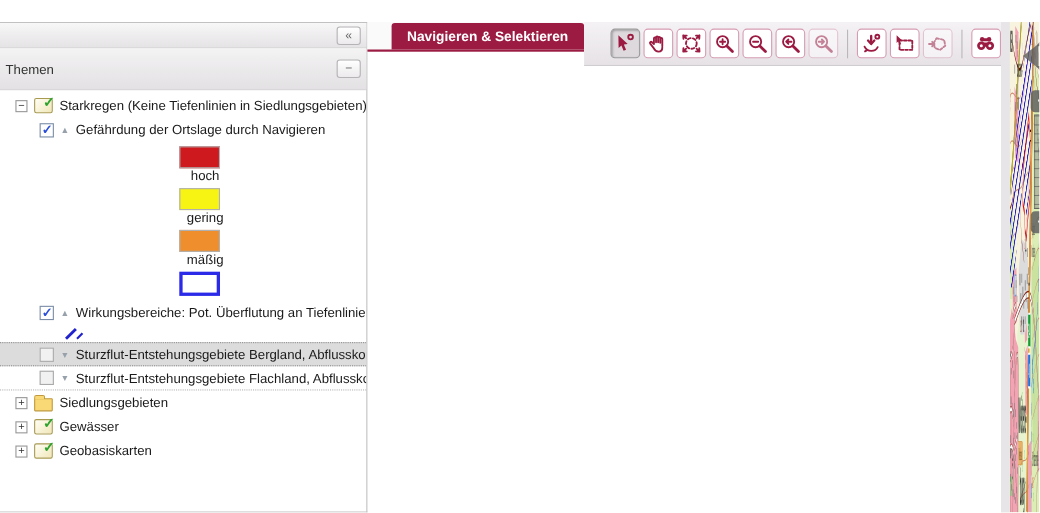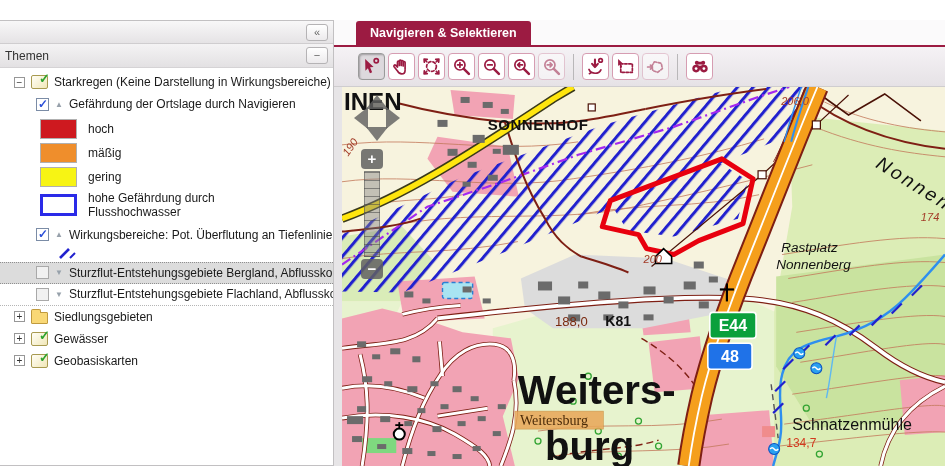--- a/index.html
+++ b/index.html
@@ -9,29 +9,29 @@
   .main { display:flex; height:446px; }
 
   
   .left { width:334px; flex:none; background:#FFF; border:1px solid #C2C0C2; border-left:none;
     display:flex; flex-direction:column; }
   .panel-top { height:23px; flex:none; background:linear-gradient(#F8F7F8,#E5E3E5);
     border-bottom:1px solid #CFCDCF; display:flex; justify-content:flex-end; align-items:center; padding:0 5px; }
   .btn-sm { width:22px; height:17px; background:linear-gradient(#FFFFFF,#ECEAEC);
     border:1px solid #B5B3B5; border-radius:3px; font-size:11px; line-height:14px; color:#666;
     text-align:center; cursor:pointer; }
-  .themen-bar { height:24px; flex:none; background:linear-gradient(#F4F3F4,#E3E1E3);
+  .themen-bar { height:38px; flex:none; background:linear-gradient(#F4F3F4,#E3E1E3);
     border-bottom:1px solid #D5D3D5; display:flex; align-items:center; padding:5px 5px;gap:24px; }
   .themen-bar .title { flex:1; font-size:12px; color:#333; }
   .tree { flex:1; overflow:hidden; padding-top:3px; font-size:12px; color:#1A1A1A; }
   .row { display:flex; align-items:center; height:22px; padding-left:14px; white-space:nowrap; overflow:hidden; }
   .row.l1 { padding-left:36px; }
   .row.sel { background:#DCDCDC; border-top:1px dotted #8F8F8F; border-bottom:1px dotted #8F8F8F; height:22px; }
   .row.dotb { border-bottom:1px dotted #B5B5B5; }
-  .legend-row { display:flex; align-items:center; padding-left:40px; margin:4px 0; }
+  .legend-row { display:flex; align-items:center; padding-left:40px; margin:4px 0;flex-direction:column; }
   .swatch { width:37px; height:20px; border:1px solid #B0B0B0; margin-right:11px; flex:none; }
   .sw-hoch { background:#CE191F; } .sw-maessig { background:#EF8E2C; } .sw-gering { background:#F7F414; }
   .sw-fluss { background:#FFF; border:3px solid #2A2AE8; height:22px; }
   .fluss-label { line-height:1.2; max-width:165px; white-space:normal; }
   .expander { width:11px; height:11px; flex:none; border:1px solid #979797; background:#FFF;
     font-size:10px; line-height:9px; text-align:center; color:#333; margin-right:6px; cursor:pointer; }
   .cb { width:13px; height:13px; flex:none; border:1px solid #7B8CA6; background:#FFF;
     margin-right:6px; position:relative; cursor:pointer; }
   .cb.checked::after { content:"✓"; position:absolute; left:1px; top:-2px; font-size:12px;
     font-weight:bold; color:#2B4FD8; }
@@ -41,21 +41,21 @@
     background:linear-gradient(135deg,#FFFEF6,#F1E7B8); margin-right:6px; position:relative; }
   .licon::after { content:"✓"; position:absolute; right:-3px; top:-5px; color:#2FA32F;
     font-weight:bold; font-size:13px; }
   .folder { width:17px; height:12px; flex:none; background:#F9D876; border:1px solid #C09A3E;
     border-radius:1px; margin:3px 6px 0 0; position:relative; }
   .folder::before { content:""; position:absolute; top:-4px; left:-1px; width:8px; height:3px;
     background:#F9D876; border:1px solid #C09A3E; border-bottom:none; border-radius:2px 2px 0 0; }
   .hatch-glyph-row { padding-left:56px; height:16px; display:flex; align-items:center; }
 
   
-  .right { flex:1; min-width:0; display:flex; flex-direction:column;justify-content:space-between; }
+  .right { flex:1; min-width:0; display:flex; flex-direction:row;justify-content:space-between; }
   .tabrow { height:27px; flex:none; background:#FBFAFB; border-bottom:2px solid #9C1B42;
     display:flex; align-items:flex-end; padding-left:22px; }
   .tab { background:#9C1B42; color:#FFF; font-weight:bold; font-size:12.5px;
     padding:5px 14px 5px; border-radius:3px 3px 0 0; cursor:pointer; }
   .toolbar { height:40px; flex:none; background:linear-gradient(#F5F2F5,#E6E2E6);
     border-bottom:1px solid #CFCDCF; display:flex; align-items:center; padding-left:24px; gap:3px; }
   .tb-btn { width:27px; height:27px; flex:none; background:#FFF; border:1px solid #D69DB2;
     border-radius:4px; display:flex; align-items:center; justify-content:center; cursor:pointer; }
   .tb-btn svg { stroke:#9B1B42; fill:none; stroke-width:1.6; stroke-linecap:round; stroke-linejoin:round; }
   .tb-btn.active { background:#DDD9DD; border-color:#9A9A9A; box-shadow:inset 1px 1px 2px rgba(0,0,0,.28); }
@@ -95,44 +95,43 @@
     </div>
     <div class="themen-bar">
       <span class="title">Themen</span>
       <div class="btn-sm">−</div>
     </div>
     <div class="tree">
 
       <div class="row">
         <span class="expander">−</span>
         <span class="licon"></span>
-        <span>Starkregen (Keine Darstellung in Wirkungsbereiche)</span>
+        <span>Starkregen (Keine Tiefenlinien in Siedlungsgebieten)</span>
       </div>
 
       <div class="row l1">
         <span class="cb checked"></span>
         <span class="tri">▲</span>
         <span>Gefährdung der Ortslage durch Navigieren</span>
       </div>
 
       <div class="legend-row">
         <span class="swatch sw-hoch"></span>
         <span>hoch</span>
       </div>
       <div class="legend-row">
+        <span class="swatch sw-gering"></span>
+        <span>gering</span>
+      </div>
+      <div class="legend-row">
         <span class="swatch sw-maessig"></span>
         <span>mäßig</span>
       </div>
       <div class="legend-row">
-        <span class="swatch sw-gering"></span>
-        <span>gering</span>
-      </div>
-      <div class="legend-row">
         <span class="swatch sw-fluss"></span>
-        <span class="fluss-label">hohe Gefährdung durch Flusshochwasser</span>
       </div>
 
       <div class="row l1">
         <span class="cb checked"></span>
         <span class="tri">▲</span>
         <span>Wirkungsbereiche: Pot. Überflutung an Tiefenlinien</span>
       </div>
       <div class="hatch-glyph-row">
         <svg width="24" height="13">
           <line x1="4" y1="11" x2="13" y2="2" stroke="#2121CE" stroke-width="2.6"></line>

